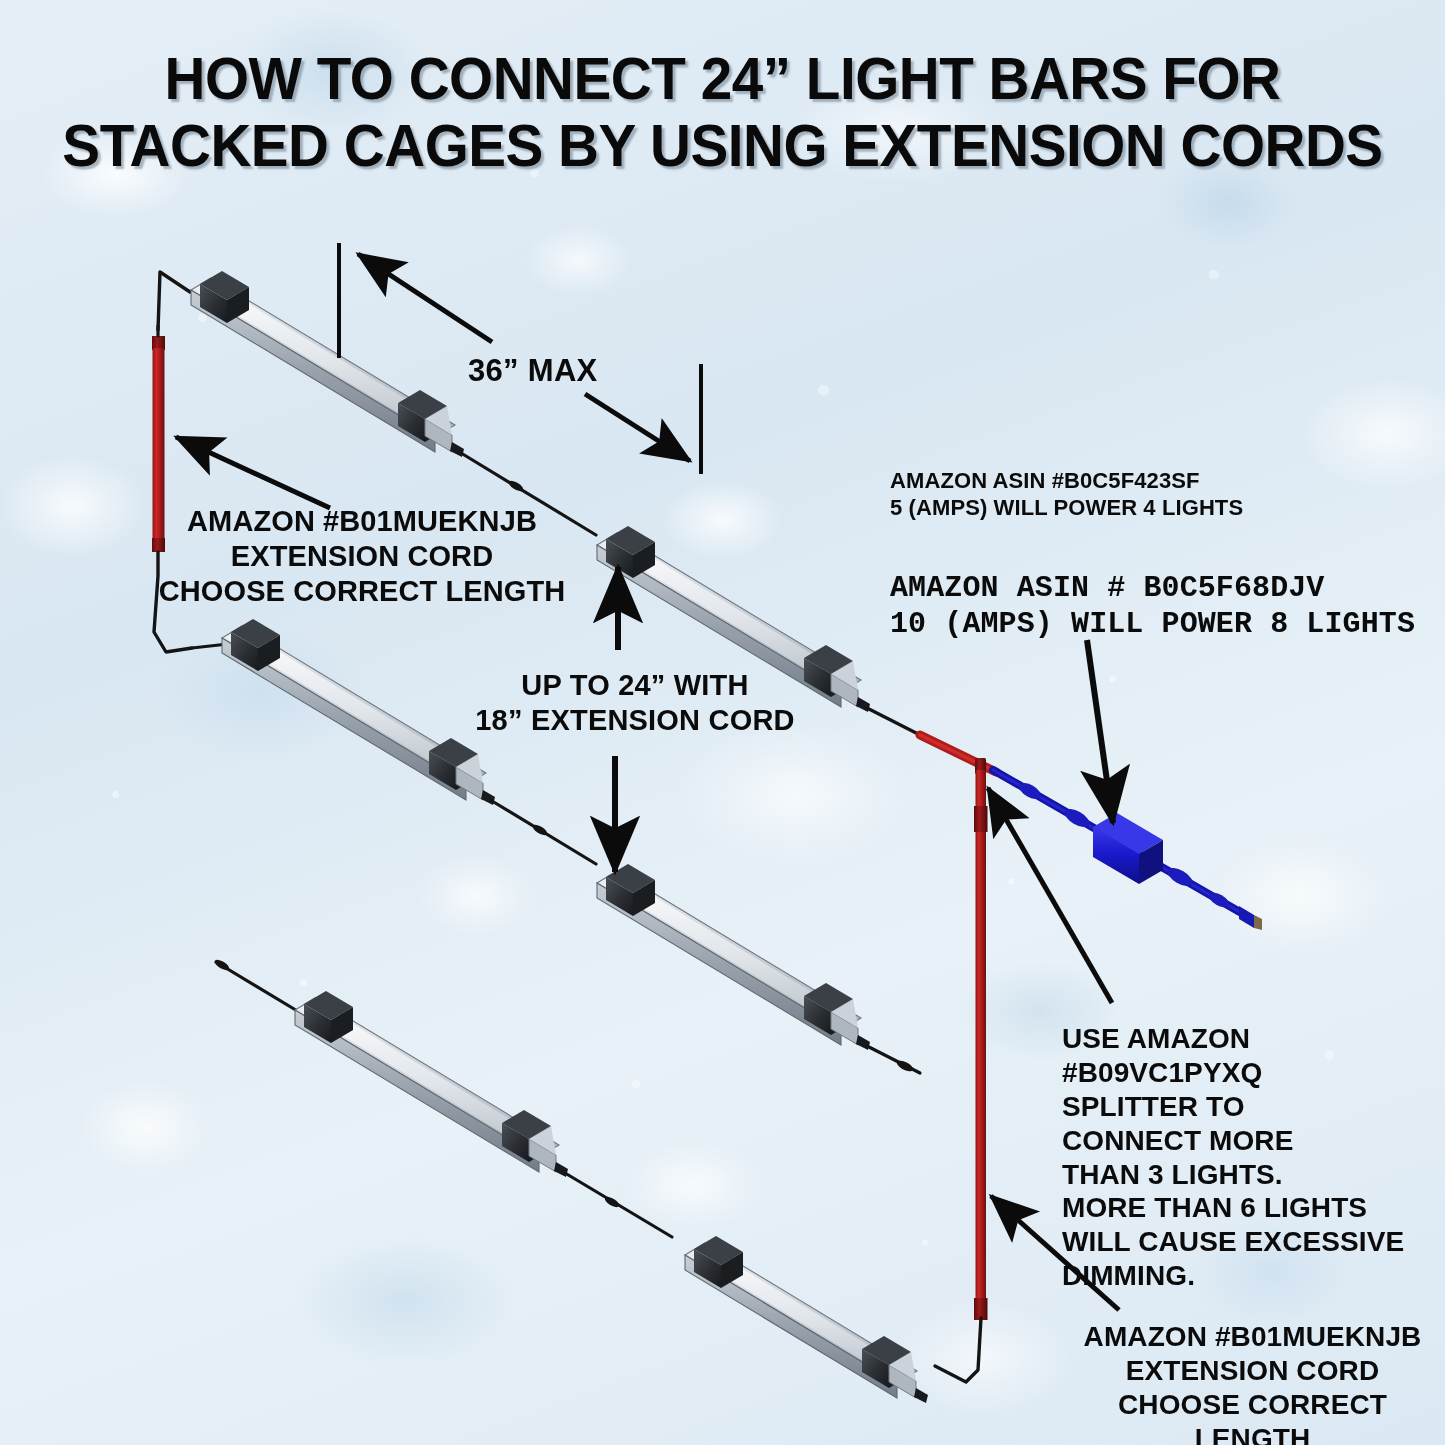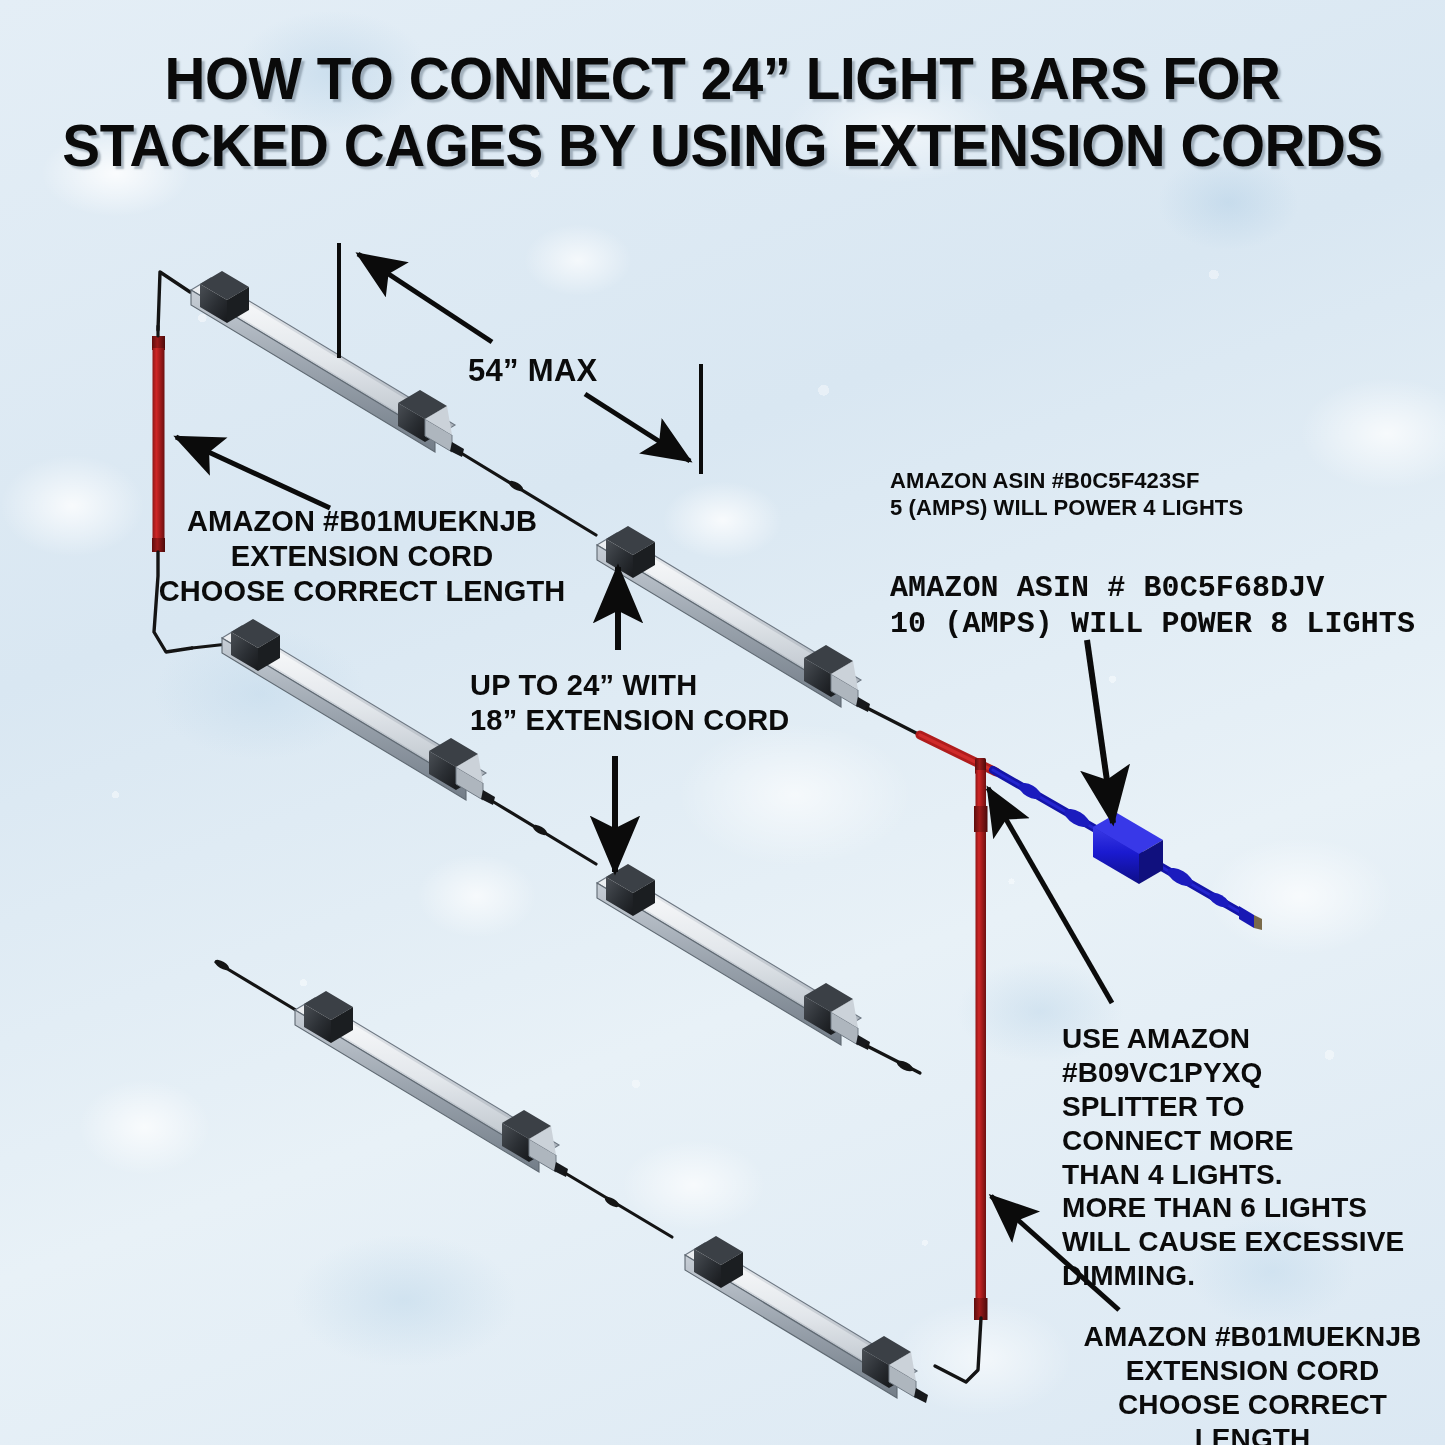--- a/index.html
+++ b/index.html
@@ -86,21 +86,21 @@
     color: #0b0b0b;
     line-height: 1.21;
     white-space: pre-line;
   }
   #anno-36max   { left: 468px; top: 352px; font-size: 31px; letter-spacing: .3px; }
   #anno-extcord-left {
     left: 152px; top: 504px; font-size: 29px; text-align: center; width: 420px;
     letter-spacing: .1px;
   }
   #anno-upto24  {
-    left: 470px; top: 668px; font-size: 29px; width: 330px;
+    left: 470px; top: 668px; font-size: 29px; text-align: center; width: 330px;
     letter-spacing: .2px;
   }
   #anno-asin5   { left: 890px; top: 468px; font-size: 22px; letter-spacing: .1px; }
   #anno-asin10  { left: 890px; top: 570px; font-size: 30px; letter-spacing: .1px; font-family: Liberation Mono, monospace; }
   #anno-splitter{ left: 1062px; top: 1022px; font-size: 28px; letter-spacing: .1px; }
   #anno-extcord-bottom {
     left: 1060px; top: 1320px; font-size: 28px; text-align: center; width: 385px;
     letter-spacing: .1px;
   }
   svg.overlay {
@@ -392,39 +392,39 @@
 
     <g>
       <line x1="1112" y1="1003" x2="988" y2="788" stroke="#0b0b0b" stroke-width="5" marker-end="url(#arrowHead)"></line>
     </g>
 
     <g>
       <line x1="1119" y1="1310" x2="991" y2="1196" stroke="#0b0b0b" stroke-width="5" marker-end="url(#arrowHead)"></line>
     </g>
   </svg>
 
-  <div class="anno" id="anno-36max">54” MAX</div>
+  <div class="anno" id="anno-36max">36” MAX</div>
 
   <div class="anno" id="anno-extcord-left">AMAZON #B01MUEKNJB
 EXTENSION CORD
 CHOOSE CORRECT LENGTH</div>
 
   <div class="anno" id="anno-upto24">UP TO 24” WITH
 18” EXTENSION CORD</div>
 
   <div class="anno" id="anno-asin5">AMAZON ASIN #B0C5F423SF
 5 (AMPS) WILL POWER 4 LIGHTS</div>
 
   <div class="anno" id="anno-asin10">AMAZON ASIN # B0C5F68DJV
 10 (AMPS) WILL POWER 8 LIGHTS</div>
 
   <div class="anno" id="anno-splitter">USE AMAZON #B09VC1PYXQ
  SPLITTER TO
 CONNECT MORE
-THAN 4 LIGHTS.
+THAN 3 LIGHTS.
 MORE THAN 6 LIGHTS
 WILL CAUSE EXCESSIVE
 DIMMING.</div>
 
   <div class="anno" id="anno-extcord-bottom">AMAZON #B01MUEKNJB
 EXTENSION CORD
 CHOOSE CORRECT LENGTH</div>
 
 </div>
 

